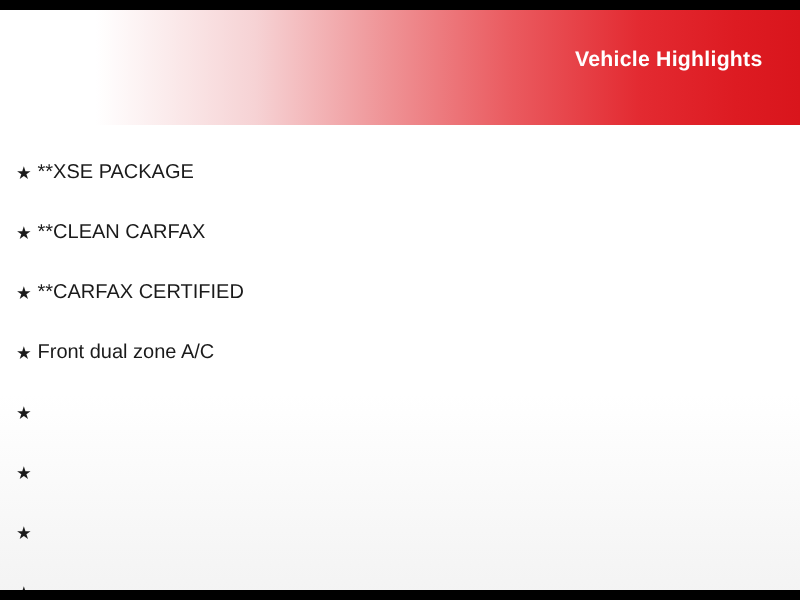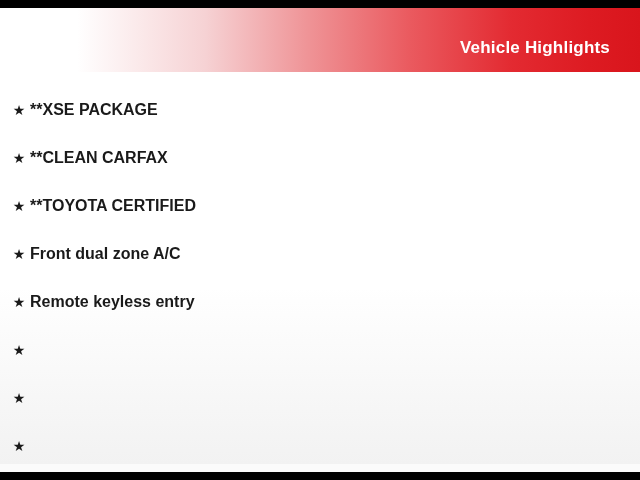--- a/index.html
+++ b/index.html
@@ -25,21 +25,21 @@
     left: 0px;
     top: 8px;
     width: 640px;
     height: 464px;
     background: #fbfbfb;
     overflow: hidden;
   }
   .header {
     position: relative;
     width: 100%;
-    height: 64px;
+    height: 92px;
     background: linear-gradient(to right,
         #ffffff 0%,
         #ffffff 12%,
         #f6d2d4 32%,
         #ef9497 48%,
         #ea5a5f 64%,
         #e32a31 80%,
         #dd1b22 92%,
         #d9151c 100%);
     box-sizing: border-box;
@@ -79,21 +79,20 @@
     flex: 0 0 22px;
     text-align: center;
     font-size: 14px;
     color: #1a1a1a;
     line-height: 1;
   }
   .hl-label {
     font-size: 16px;
     color: #1a1a1a;
     white-space: nowrap;
-    font-weight: bold;
   }
 </style>
 </head>
 <body>
 
 <div class="frame">
   <div class="card">
 
     <div class="header">
       <div class="header-title">Vehicle Highlights</div>
@@ -107,31 +106,30 @@
           <span class="hl-label">**XSE PACKAGE</span>
         </li>
 
         <li class="hl-item">
           <span class="star-icon">★</span>
           <span class="hl-label">**CLEAN CARFAX</span>
         </li>
 
         <li class="hl-item">
           <span class="star-icon">★</span>
-          <span class="hl-label">**TOYOTA CERTIFIED</span>
+          <span class="hl-label">**CARFAX CERTIFIED</span>
         </li>
 
         <li class="hl-item">
           <span class="star-icon">★</span>
           <span class="hl-label">Front dual zone A/C</span>
         </li>
 
         <li class="hl-item">
           <span class="star-icon">★</span>
-          <span class="hl-label">Remote keyless entry</span>
         </li>
 
         <li class="hl-item">
           <span class="star-icon">★</span>
         </li>
 
         <li class="hl-item">
           <span class="star-icon">★</span>
         </li>
 

